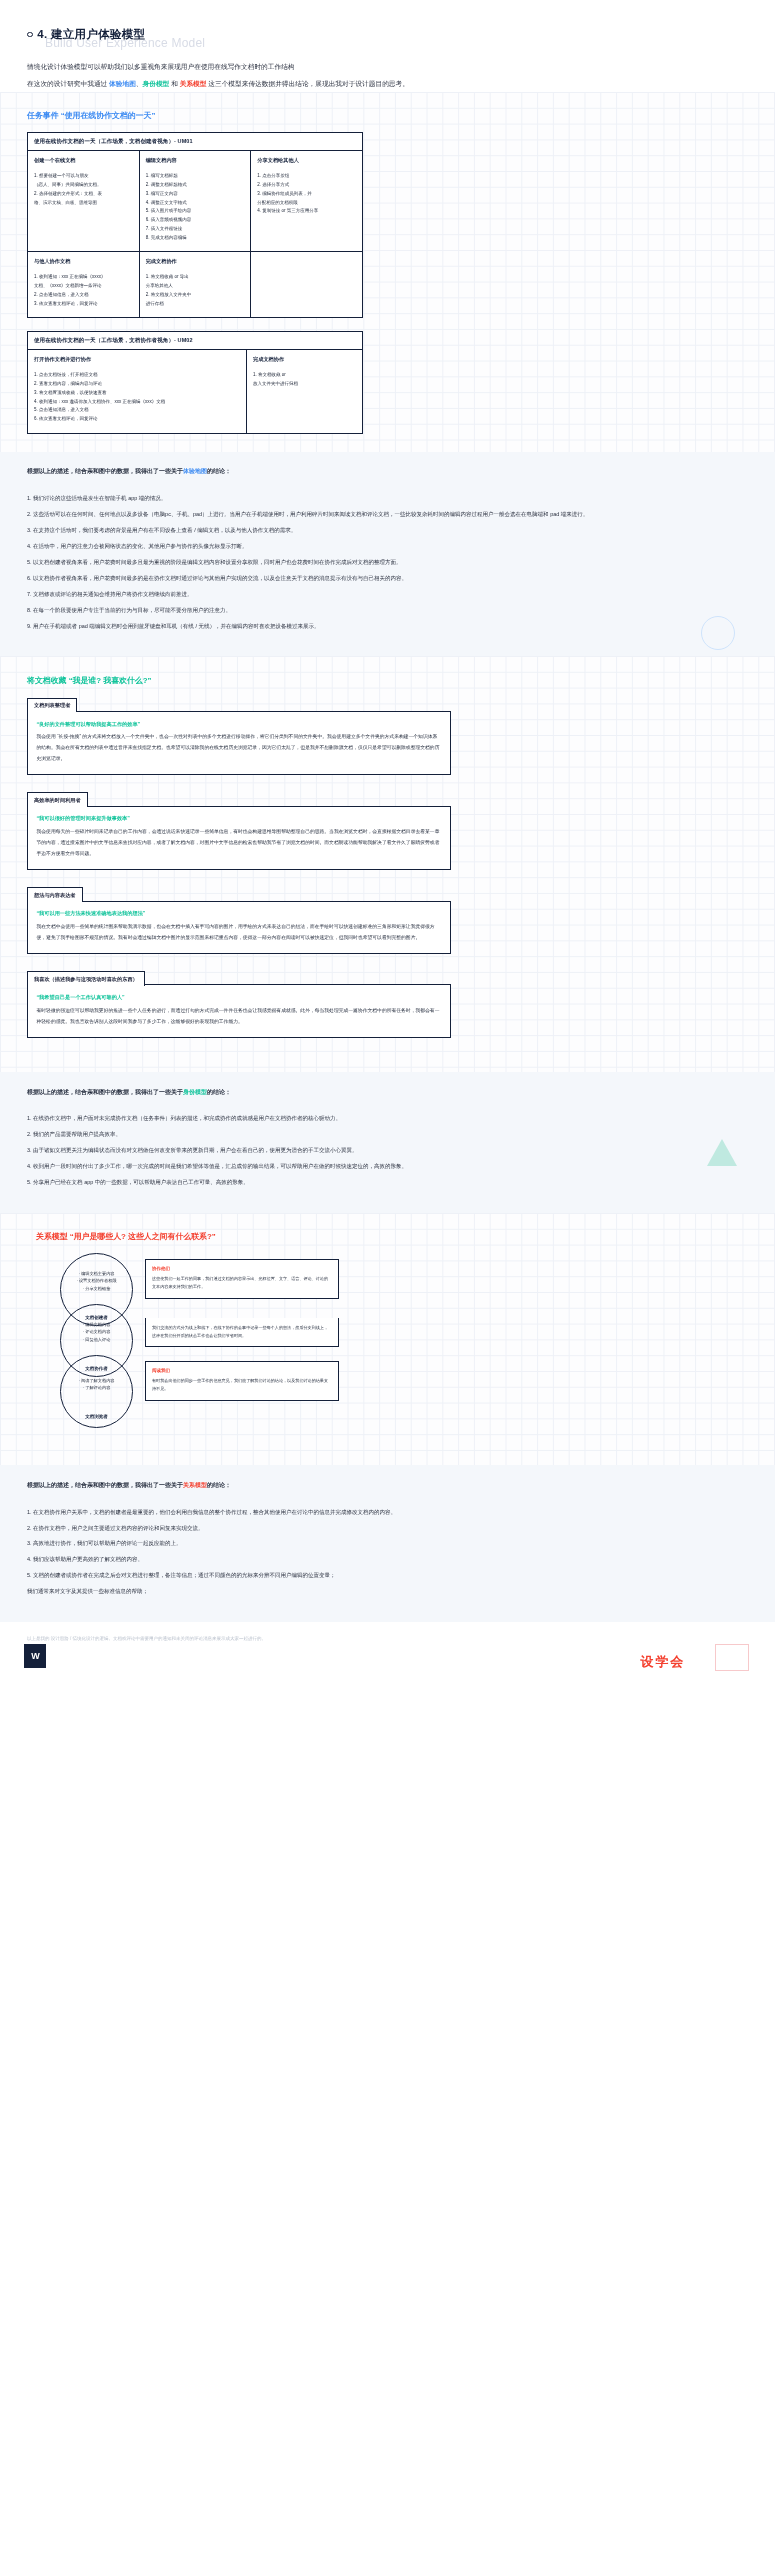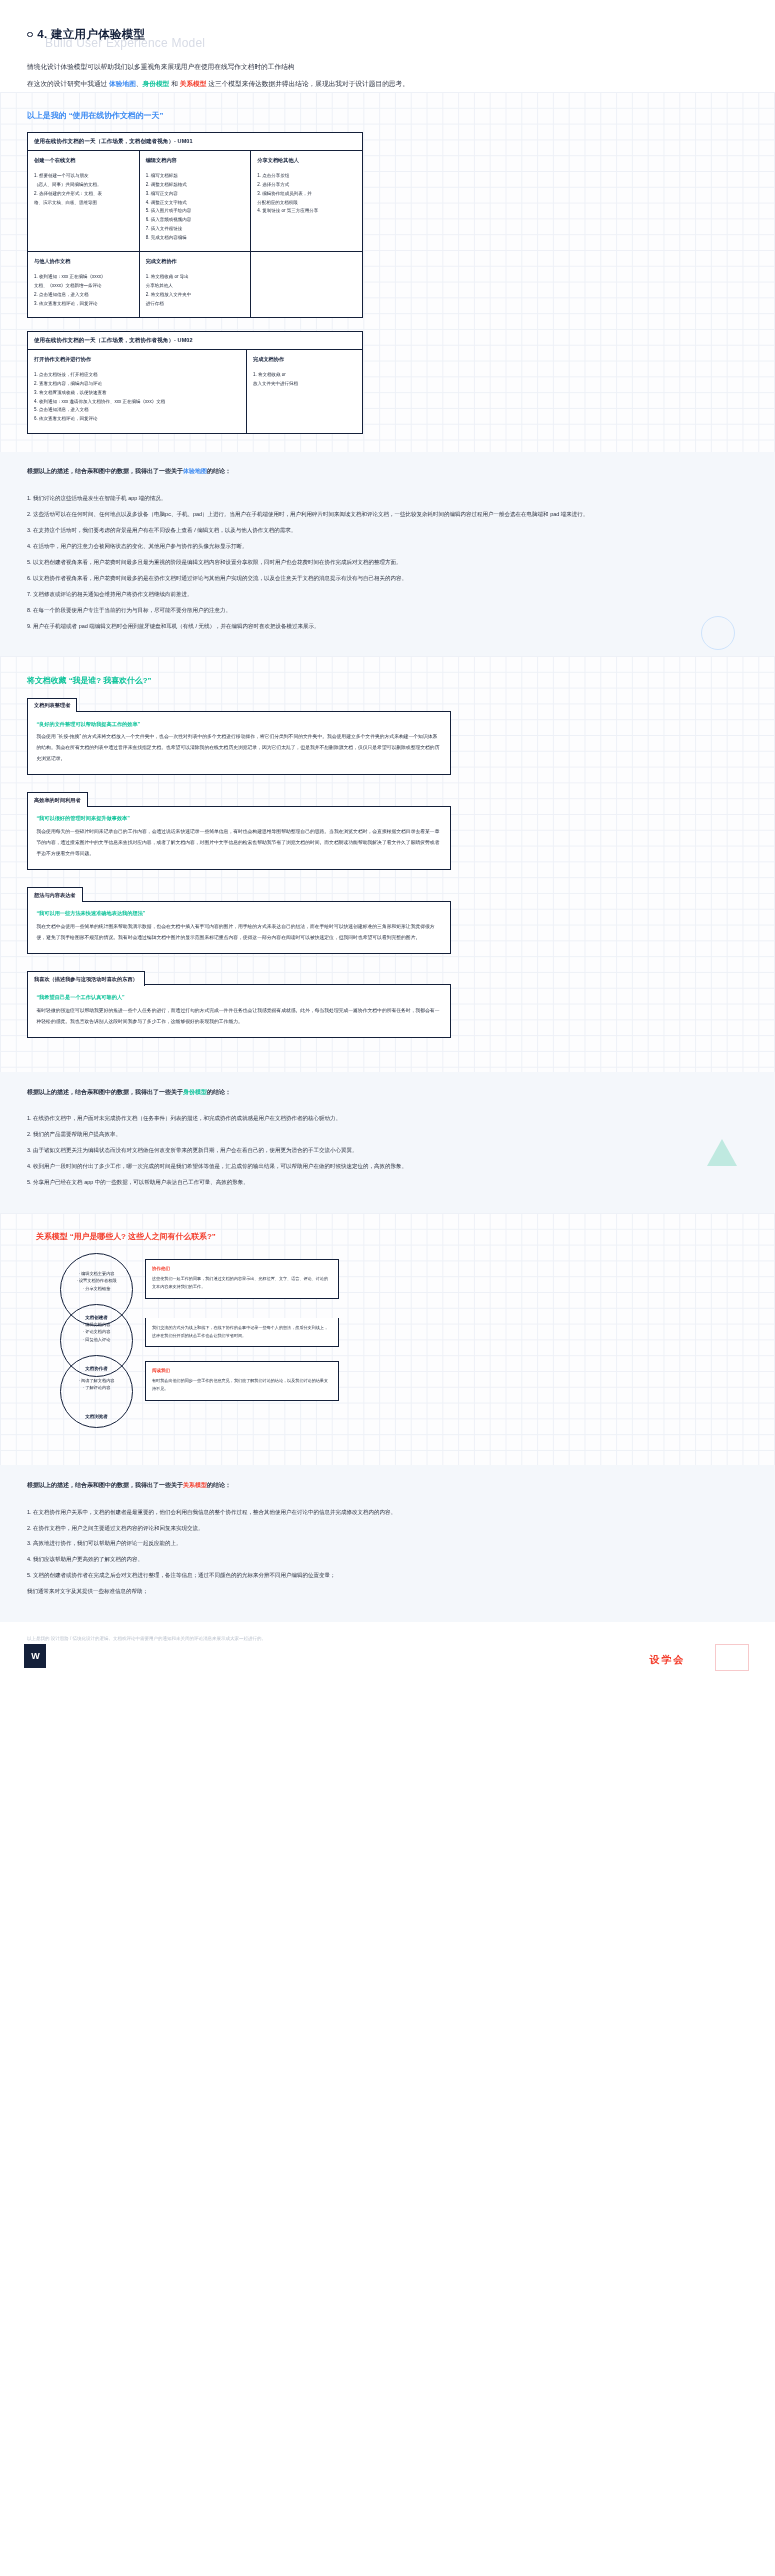--- a/index.html
+++ b/index.html
@@ -114,21 +114,21 @@
   .footer { position:relative; height: 58px; }
   .footer-line {
     position:absolute; left:27px; top:13.3px; font-size:4.5px; color:#b9c0cc; line-height:1.7; width:388px;
   }
   .footer-logo {
     position:absolute; left:24px; top:22px; width:22px; height:24px; background:#14203a;
     display:flex; align-items:center; justify-content:center;
   }
   .footer-logo span { color:#fff; font-size:9px; font-weight:700; letter-spacing:-1.2px; }
   .footer-brand {
-    position:absolute; right:91px; top:31.5px; font-size:10px; font-weight:700; color:#f4402f; letter-spacing:1.8px;
+    position:absolute; right:91px; top:31.5px; font-size:13px; font-weight:700; color:#f4402f; letter-spacing:1.8px;
   }
   .footer-sq {
     position:absolute; right:27px; top:22px; width:34px; height:27px; border:1.8px solid #f7c9cb;
   }
 </style>
 </head>
 <body>
 
 <div class="page">
 
@@ -136,21 +136,21 @@
     <span class="title-bullet"></span><span class="title-cn">4. 建立用户体验模型</span>
     <div class="title-en">Build User Experience Model</div>
   </div>
 
   <div class="intro">
     <p>情境化设计体验模型可以帮助我们以多重视角来展现用户在使用在线写作文档时的工作结构</p>
     <p><span>在这次的设计研究中我通过 </span><span class="kw-blue">体验地图</span><span>、</span><span class="kw-green">身份模型</span><span> 和 </span><span class="kw-red">关系模型</span><span> 这三个模型来传达数据并得出结论，展现出我对于设计题目的思考。</span></p>
   </div>
 
   <div class="grid-panel">
-    <div class="sec-head blue">以上是我的 “使用在线协作文档的一天”</div>
+    <div class="sec-head blue">任务事件 “使用在线协作文档的一天”</div>
 
     <div class="jtable">
       <div class="jt-title">使用在线协作文档的一天（工作场景，文档创建者视角）- UM01</div>
 
       <div class="jrow">
         <div class="jcell">
           <h4>创建一个在线文档</h4>
           <ol>
             <li>1. 想要创建一个可以与朋友</li>
             <li>（恋人、同事）共同编辑的文档。</li>

